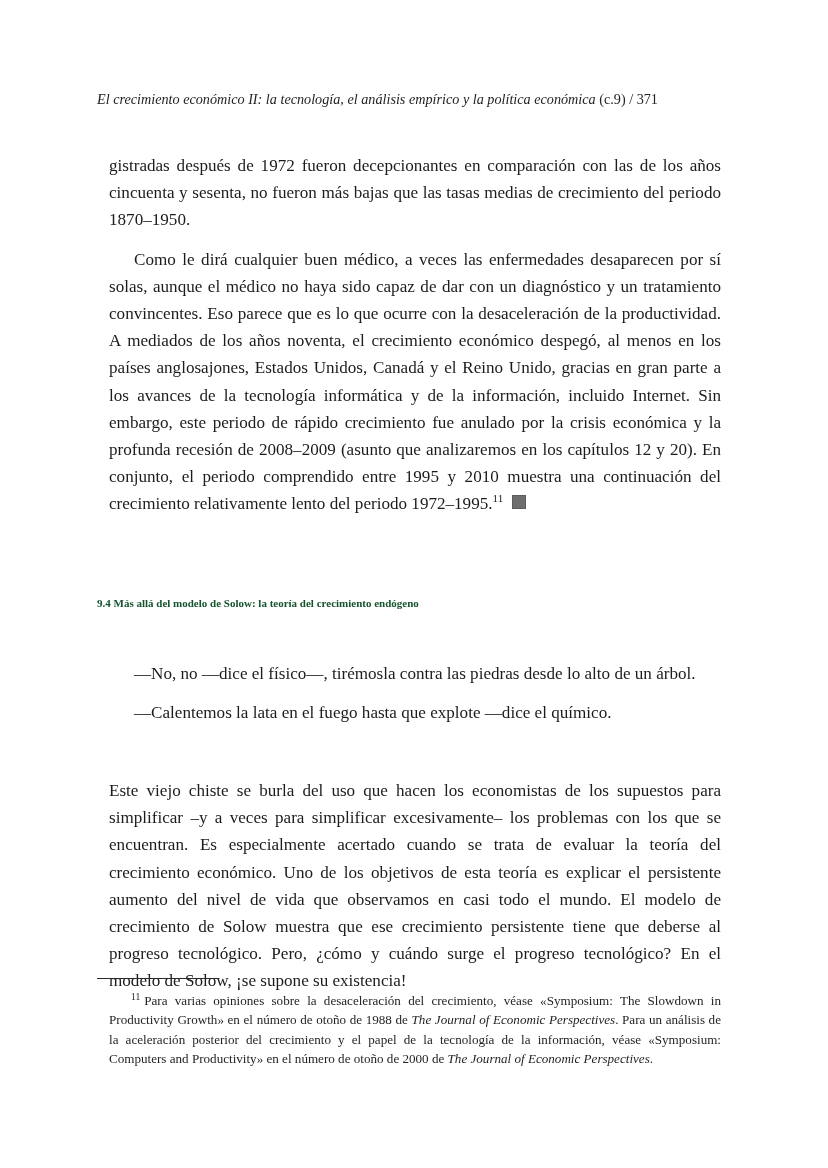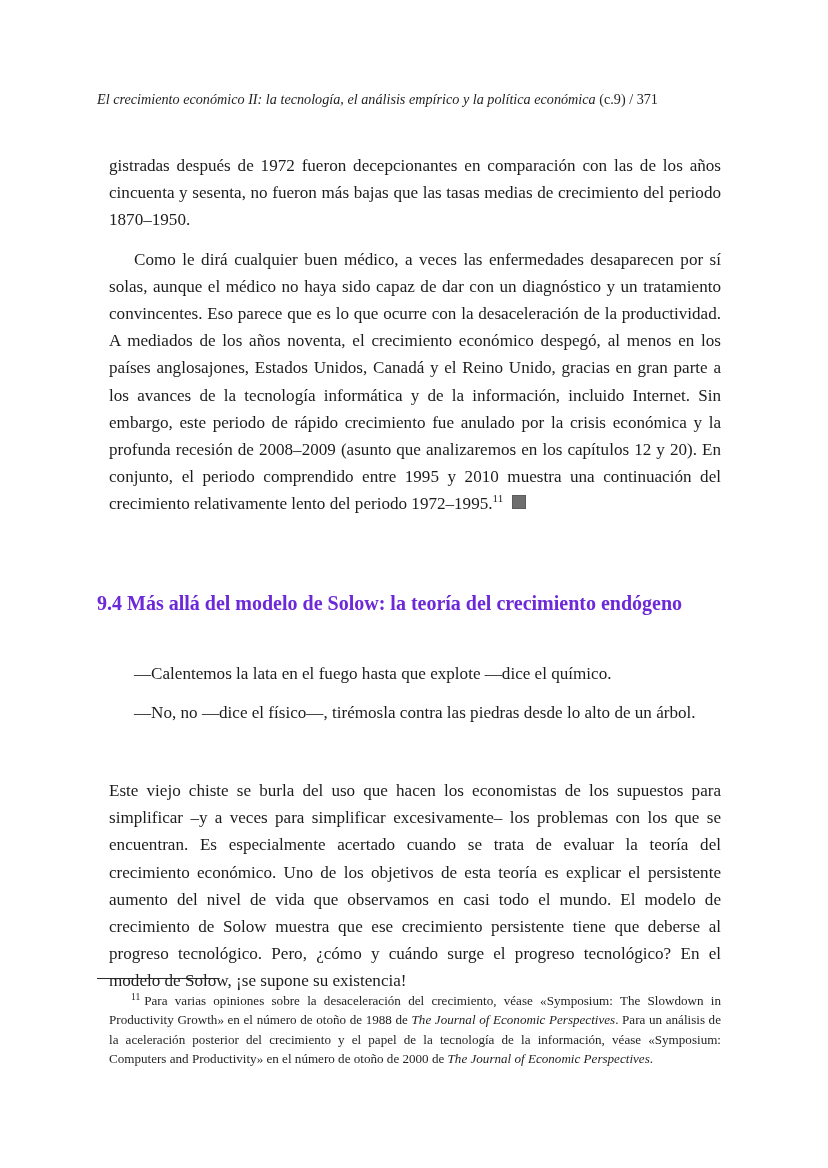--- a/index.html
+++ b/index.html
@@ -82,24 +82,24 @@
 
   sup.fn {
     font-size: 11px;
     vertical-align: super;
     line-height: 0;
   }
 
   
   h2.section-heading {
     margin: 0;
-    font-size: 20px;
+    font-size: 11px;
     line-height: 22px;
     font-weight: bold;
-    color: #6d28d9;
+    color: #14532d;
     text-align: left;
   }
 
   .gap-after-para   { height: 62px; }
   .gap-after-head   { height: 34px; }
   .gap-block        { height: 27px; }
 
   
   .footnote-block {
     position: absolute;
@@ -143,22 +143,22 @@
     <p class="body cont">gistradas después de 1972 fueron decepcionantes en comparación con las de los años cincuenta y sesenta, no fueron más bajas que las tasas medias de crecimiento del periodo 1870–1950.</p>
 
     <p class="body indent"><span>Como le dirá cualquier buen médico, a veces las enfermedades desaparecen por sí solas, aunque el médico no haya sido capaz de dar con un diagnóstico y un tratamiento convincentes. Eso parece que es lo que ocurre con la desaceleración de la productividad. A mediados de los años noventa, el crecimiento económico despegó, al menos en los países anglosajones, Estados Unidos, Canadá y el Reino Unido, gracias en gran parte a los avances de la tecnología informática y de la información, incluido Internet. Sin embargo, este periodo de rápido crecimiento fue anulado por la crisis económica y la profunda recesión de 2008–2009 (asunto que analizaremos en los capítulos 12 y 20). En conjunto, el periodo comprendido entre 1995 y 2010 muestra una continuación del crecimiento relativamente lento del periodo 1972–1995.</span><sup class="fn">11</sup><span class="endmark"></span></p>
 
     <div class="gap-after-para"></div>
 
     <h2 class="section-heading">9.4 Más allá del modelo de Solow: la teoría del crecimiento endógeno</h2>
 
     <div class="gap-after-head"></div>
 
+    <p class="body dialog">—No, no —dice el físico—, tirémosla contra las piedras desde lo alto de un árbol.</p>
     <p class="body dialog">—Calentemos la lata en el fuego hasta que explote —dice el químico.</p>
-    <p class="body dialog">—No, no —dice el físico—, tirémosla contra las piedras desde lo alto de un árbol.</p>
 
     <div class="gap-block"></div>
 
     <p class="body cont">Este viejo chiste se burla del uso que hacen los economistas de los supuestos para simplificar –y a veces para simplificar excesivamente– los problemas con los que se encuentran. Es especialmente acertado cuando se trata de evaluar la teoría del crecimiento económico. Uno de los objetivos de esta teoría es explicar el persistente aumento del nivel de vida que observamos en casi todo el mundo. El modelo de crecimiento de Solow muestra que ese crecimiento persistente tiene que deberse al progreso tecnológico. Pero, ¿cómo y cuándo surge el progreso tecnológico? En el modelo de Solow, ¡se supone su existencia!</p>
 
   </div>
 
   <div class="footnote-block">
     <div class="footnote-rule"></div>
     <p class="footnote"><span class="fn-num">11</span><span>Para varias opiniones sobre la desaceleración del crecimiento, véase «Symposium: The Slowdown in Productivity Growth» en el número de otoño de 1988 de </span><span class="ital">The Journal of Economic Perspectives</span><span>. Para un análisis de la aceleración posterior del crecimiento y el papel de la tecnología de la información, véase «Symposium: Computers and Productivity» en el número de otoño de 2000 de </span><span class="ital">The Journal of Economic Perspectives</span><span>.</span></p>

